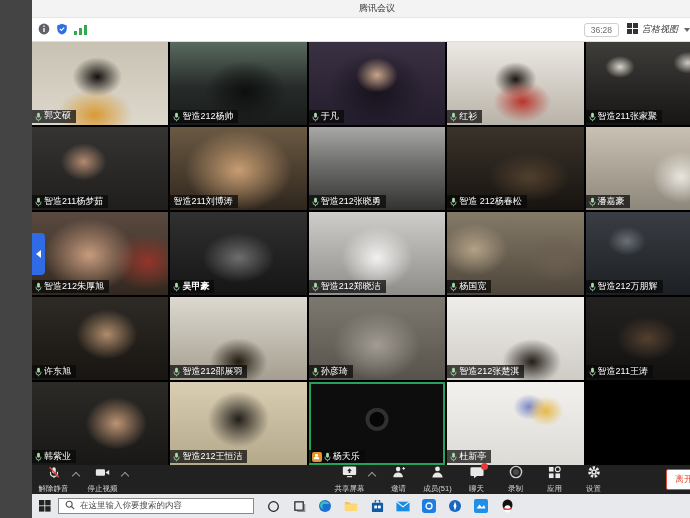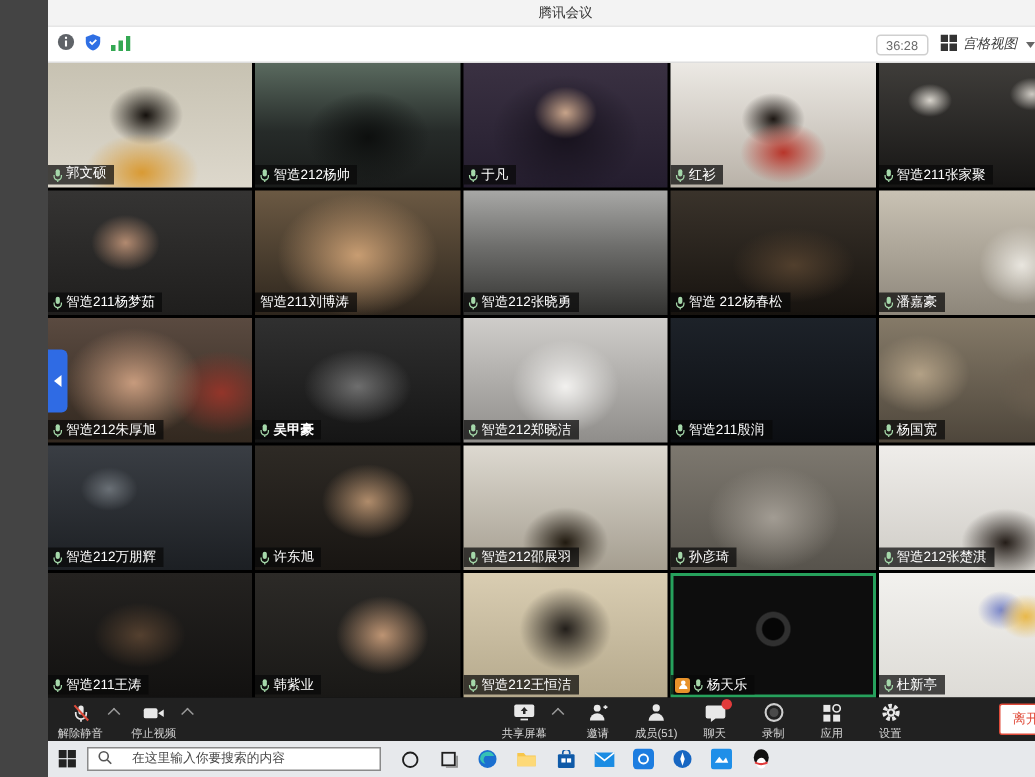--- a/index.html
+++ b/index.html
@@ -57,33 +57,33 @@
   .t19{background:radial-gradient(ellipse 30% 38% at 62% 78%,#241d18 0%,rgba(36,29,24,0) 72%),linear-gradient(180deg,#efedea,#cfccc6);}
   .t20{background:radial-gradient(ellipse 30% 35% at 45% 50%,#54402f 0%,rgba(84,64,47,0) 75%),linear-gradient(180deg,#242220,#121110);}
   .t21{background:radial-gradient(ellipse 30% 42% at 62% 50%,#bd9473 0%,rgba(189,148,115,0) 75%),linear-gradient(180deg,#2c2a27,#191816);}
   .t22{background:radial-gradient(ellipse 30% 45% at 50% 45%,#221e1a 0%,rgba(34,30,26,0) 75%),linear-gradient(180deg,#d9cdb2,#b5a98c);}
   .t23{background:radial-gradient(circle at 50% 45%,#060606 0 7px,#303030 8px 11px,#0d0d0d 12px);}
   .t24{background:radial-gradient(ellipse 22% 30% at 72% 35%,#e8b84a 0%,rgba(232,184,74,0) 60%),radial-gradient(ellipse 18% 24% at 60% 30%,#7a86c8 0%,rgba(122,134,200,0) 65%),linear-gradient(180deg,#f2f1ee,#dddbd6);}
   
   .btoolbar{height:29px;background:#212121;position:relative;display:flex;align-items:stretch;}
   .tb-left{display:flex;margin-left:2px;}
   .tb-center{display:flex;position:absolute;left:298px;top:0;height:100%;}
-  .tbbtn{display:flex;flex-direction:column;align-items:center;justify-content:flex-end;min-width:35px;
+  .tbbtn{display:flex;flex-direction:column;align-items:center;justify-content:space-between;min-width:35px;
     padding:0 2px;color:#d6d6d6;font-size:7.5px;gap:2px;position:relative;cursor:default;}
   .tbicon{height:14px;display:flex;align-items:center;position:relative;}
   .badge{position:absolute;top:-2px;right:-4px;width:7px;height:7px;background:#e23b3b;border-radius:50%;}
   .chev{width:5px;height:5px;border-left:1.3px solid #9a9a9a;border-top:1.3px solid #9a9a9a;
     transform:rotate(45deg);align-self:center;margin:0 4px 8px 0;}
   .leave{position:absolute;right:2px;top:4px;background:#fff;border:1px solid #e04b3a;color:#e04b3a;
     font-size:9px;border-radius:2px;padding:3px 8px;font-family:inherit;}
   
   .taskbar{height:24px;background:#e7e9ec;display:flex;align-items:center;}
   .tkbtn{width:26px;height:100%;display:flex;align-items:center;justify-content:center;}
   .searchbox{width:196px;height:16px;background:#fff;border:1px solid #8a8a8a;box-sizing:border-box;
-    display:flex;align-items:center;gap:13px;padding:0 6px;font-size:8.5px;color:#4a4a4a;margin-right:6px;white-space:nowrap;overflow:hidden;}
+    display:flex;align-items:center;gap:5px;padding:0 6px;font-size:8.5px;color:#4a4a4a;margin-right:6px;white-space:nowrap;overflow:hidden;}
 </style>
 </head>
 <body>
 
 <div class="screen">
 
   <div class="titlebar">
     <span>腾讯会议</span>
   </div>
 
@@ -268,32 +268,20 @@
             <span class="micwrap">
               <svg width="7" height="10" viewBox="0 0 10 14">
                 <rect x="3" y="1" width="4" height="7" rx="2" fill="#a5d8aa"></rect>
                 <path d="M1.5 6.5v1.3a3.5 3.5 0 0 0 7 0V6.5" fill="none" stroke="#a5d8aa" stroke-width="1.2"></path>
                 <line x1="5" y1="11.6" x2="5" y2="13.2" stroke="#a5d8aa" stroke-width="1.2"></line>
               </svg>
             </span>
             <span>智造212郑晓洁</span>
           </div>
         </div>
-        <div class="tile t13">
-          <div class="nametag">
-            <span class="micwrap">
-              <svg width="7" height="10" viewBox="0 0 10 14">
-                <rect x="3" y="1" width="4" height="7" rx="2" fill="#a5d8aa"></rect>
-                <path d="M1.5 6.5v1.3a3.5 3.5 0 0 0 7 0V6.5" fill="none" stroke="#a5d8aa" stroke-width="1.2"></path>
-                <line x1="5" y1="11.6" x2="5" y2="13.2" stroke="#a5d8aa" stroke-width="1.2"></line>
-              </svg>
-            </span>
-            <span>智造211殷润</span>
-          </div>
-        </div>
         <div class="tile t14">
           <div class="nametag">
             <span class="micwrap">
               <svg width="7" height="10" viewBox="0 0 10 14">
                 <rect x="3" y="1" width="4" height="7" rx="2" fill="#a5d8aa"></rect>
                 <path d="M1.5 6.5v1.3a3.5 3.5 0 0 0 7 0V6.5" fill="none" stroke="#a5d8aa" stroke-width="1.2"></path>
                 <line x1="5" y1="11.6" x2="5" y2="13.2" stroke="#a5d8aa" stroke-width="1.2"></line>
               </svg>
             </span>
             <span>杨国宽</span>

